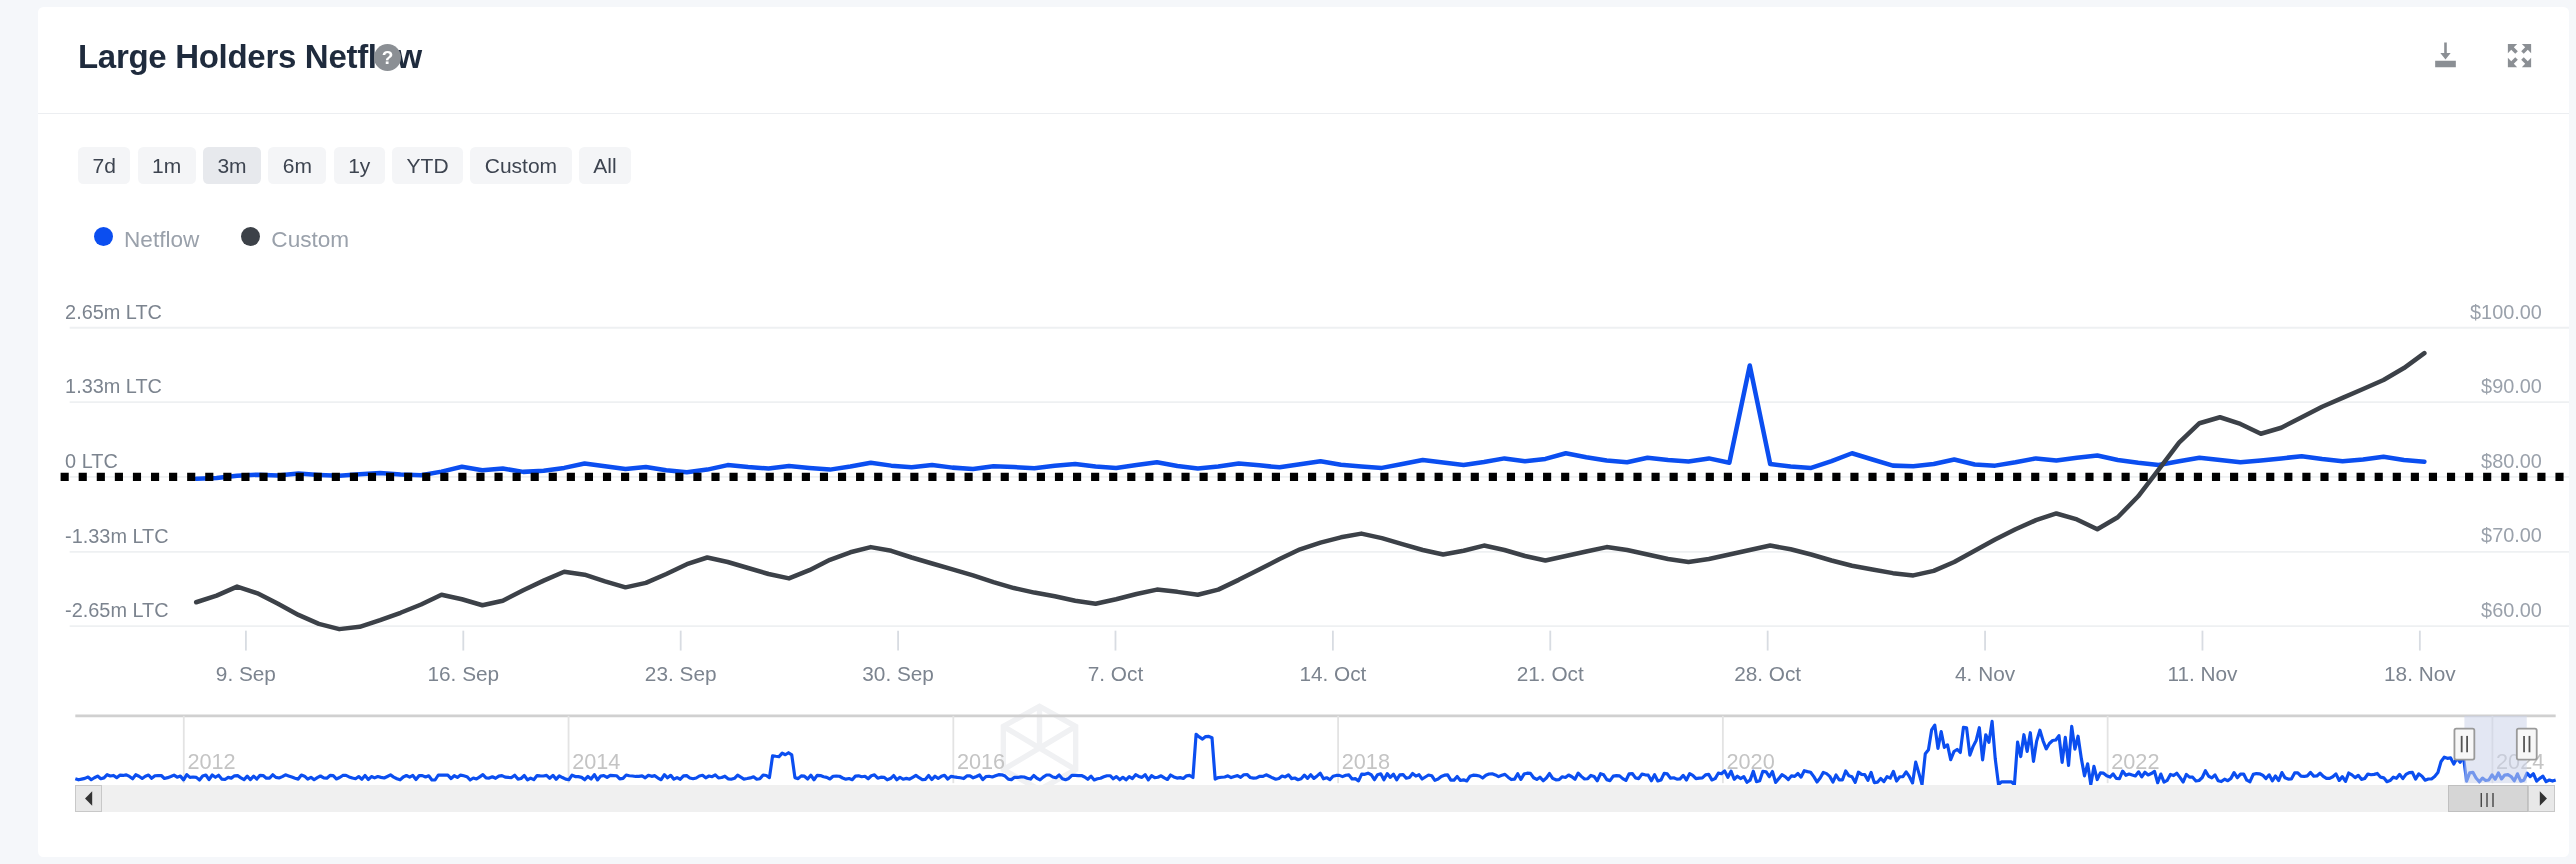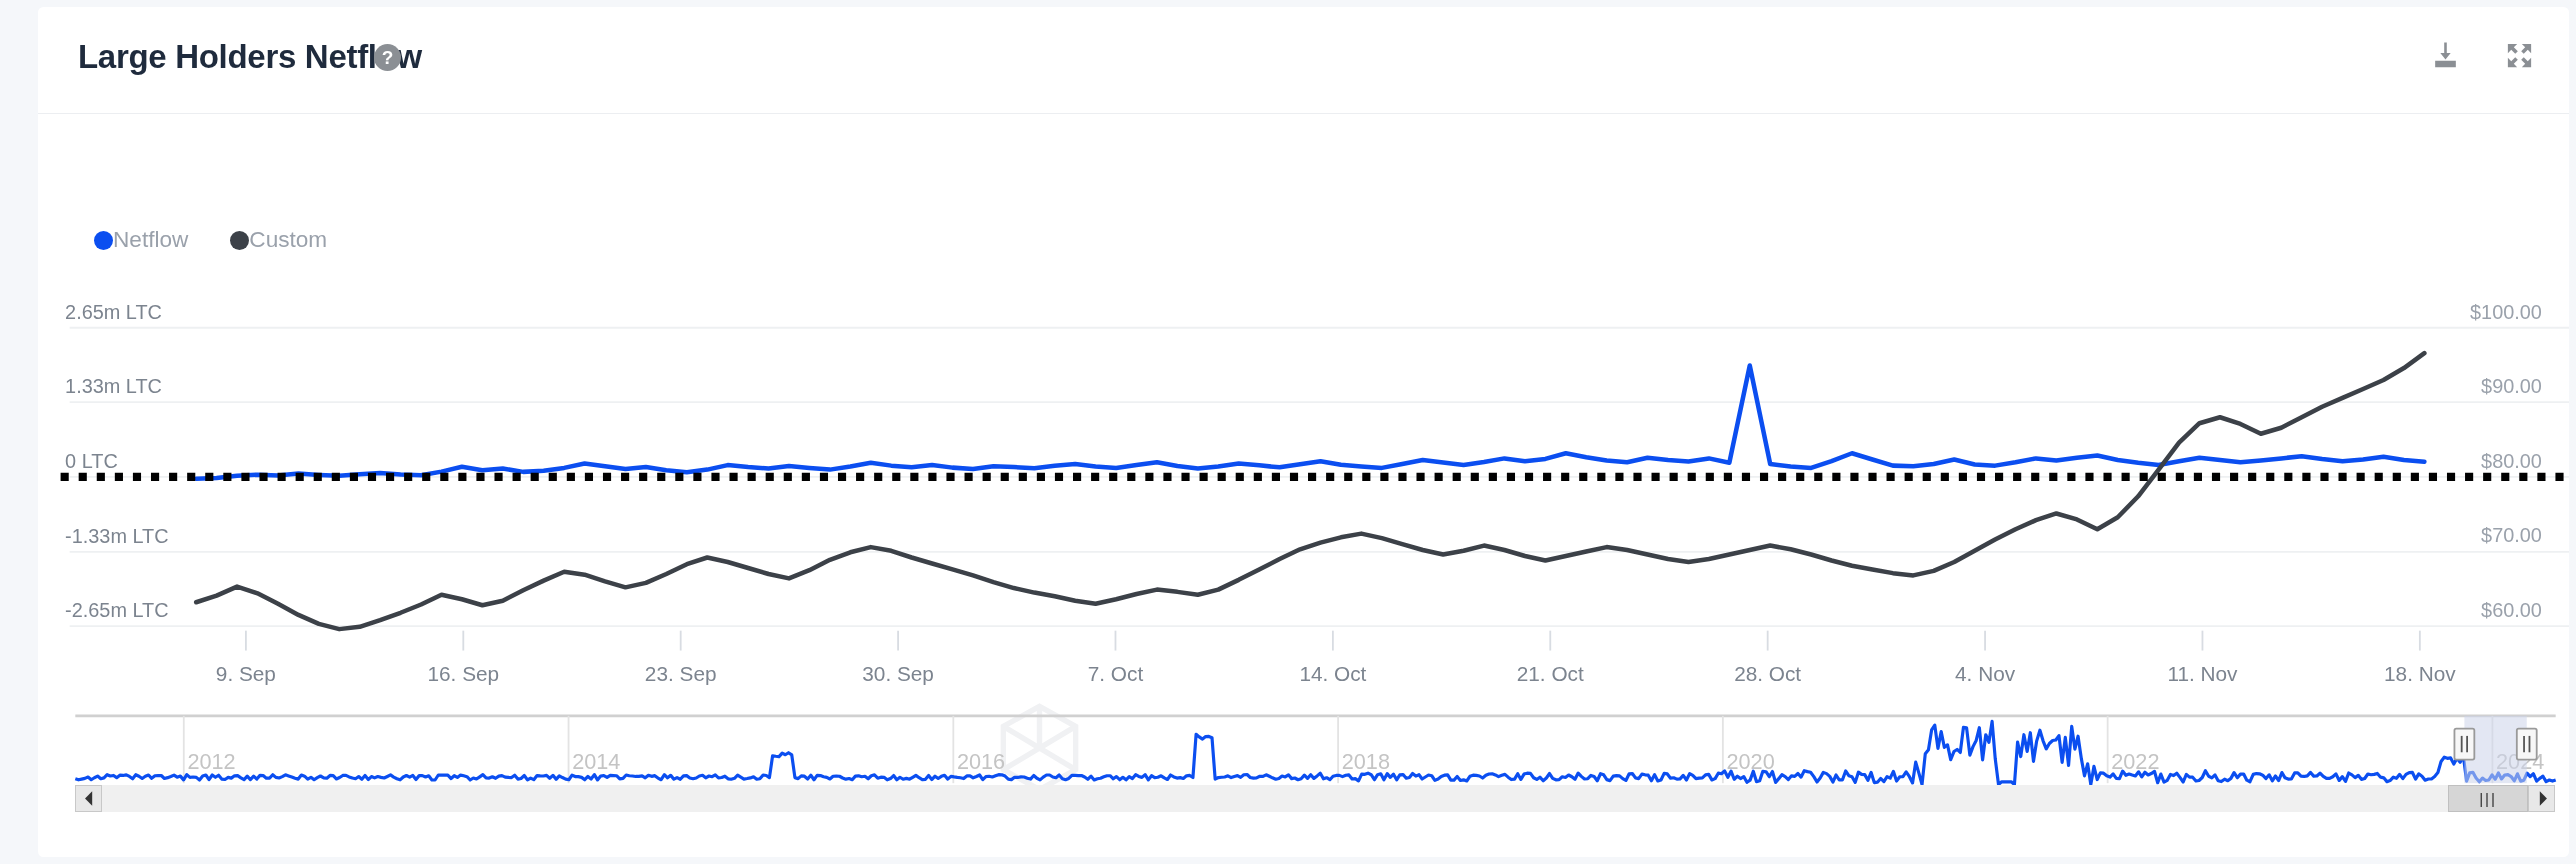--- a/index.html
+++ b/index.html
@@ -58,21 +58,21 @@
     cursor: pointer; line-height: 1;
     white-space: nowrap;
   }
   .range-btn.active { background: #e7e9ed; }
 
   
   .legend {
     position: absolute; left: 56px; top: 220px;
     display: flex; gap: 42px; align-items: center;
   }
-  .legend-item { display: flex; align-items: center; gap: 0; cursor: pointer; }
+  .legend-item { display: flex; gap: 11px; cursor: pointer; }
   .legend-dot { width: 19px; height: 19px; border-radius: 50%; display:block; }
   .legend-label { font-size: 22.6px; color: #9aa1ab; white-space: nowrap; }
 
   
   .plot-wrap {
     position: absolute;
     left: 0; top: 271px;
     width: 2531px; height: 425px;
   }
   .plot-svg { position: absolute; left: 0; top: 0; width: 2531px; height: 425px; display:block; }
@@ -133,20 +133,30 @@
           </svg>
       </span>
       <span class="hicon">
         <svg viewBox="0 0 24 24">
             <path d="M3 3h7.2L7.6 5.6l3.1 3.1-2 2-3.1-3.1L3 10.2V3zm18 0v7.2l-2.6-2.6-3.1 3.1-2-2 3.1-3.1L13.8 3H21zM3 21v-7.2l2.6 2.6 3.1-3.1 2 2-3.1 3.1L10.2 21H3zm18 0h-7.2l2.6-2.6-3.1-3.1 2-2 3.1 3.1L21 13.8V21z"></path>
           </svg>
       </span>
     </div>
   </div>
 
+  <div class="ranges">
+    <button class="range-btn">7d</button>
+    <button class="range-btn">1m</button>
+    <button class="range-btn active">3m</button>
+    <button class="range-btn">6m</button>
+    <button class="range-btn">1y</button>
+    <button class="range-btn">YTD</button>
+    <button class="range-btn">Custom</button>
+    <button class="range-btn">All</button>
+  </div>
 
   <div class="legend">
     <div class="legend-item">
       <span class="legend-dot" id="dot-netflow" style="background: rgb(11, 78, 240);"></span>
       <span class="legend-label">Netflow</span>
     </div>
     <div class="legend-item">
       <span class="legend-dot" id="dot-price" style="background: rgb(60, 65, 72);"></span>
       <span class="legend-label">Custom</span>
     </div>

